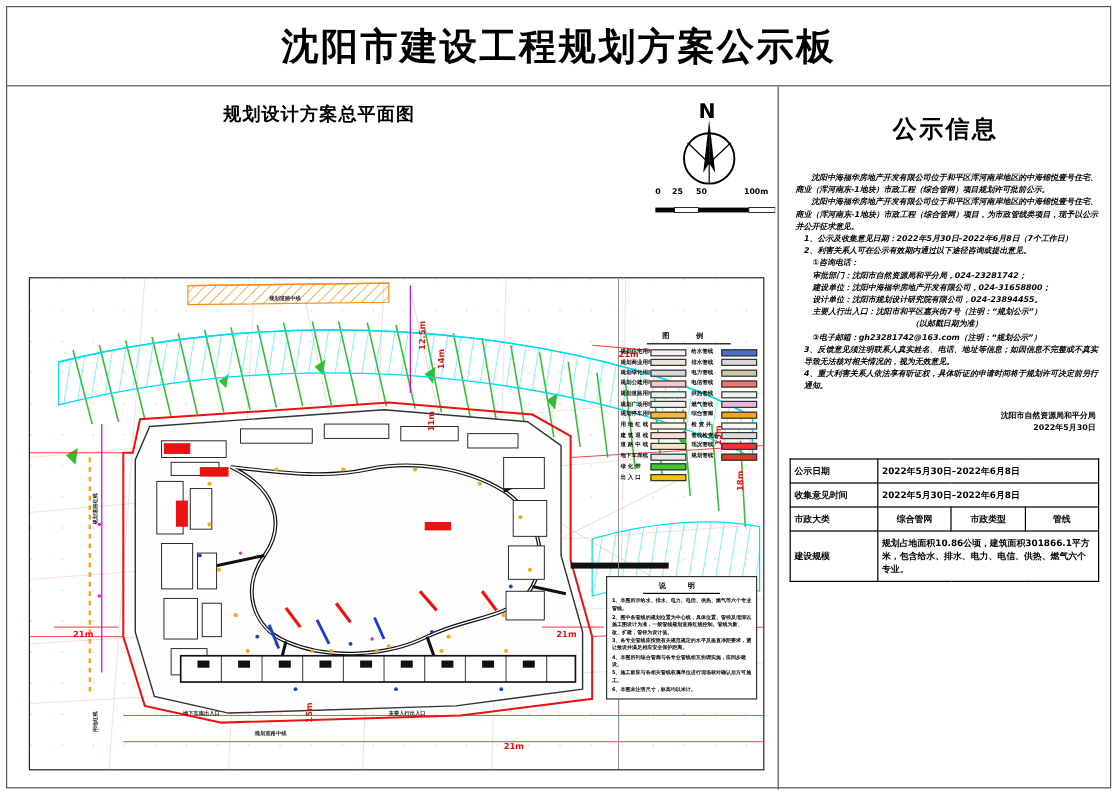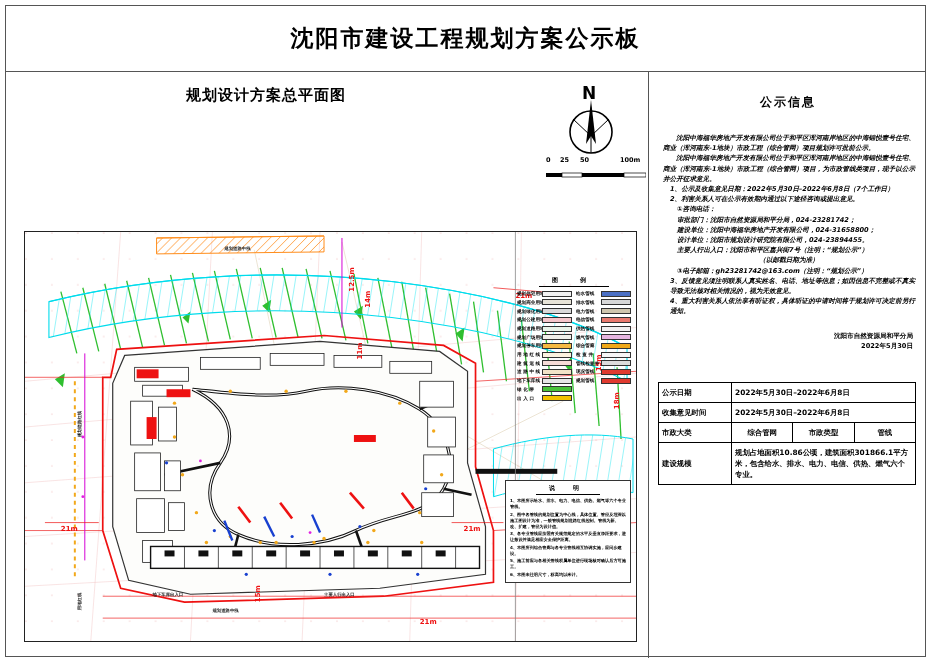--- a/index.html
+++ b/index.html
@@ -6,21 +6,21 @@
   body{width:933px;height:664px;overflow:hidden;
        font-family:"DejaVu Sans","Liberation Sans",sans-serif;color:#000;}
 
   .board{position:absolute;left:5px;top:5px;width:921px;height:652px;
          border:1.5px solid #555;box-sizing:border-box;background:#fff;}
 
   
   .title-bar{position:absolute;left:0;top:0;width:100%;height:66px;
              border-bottom:1.5px solid #555;box-sizing:border-box;
              display:flex;align-items:center;justify-content:center;}
-  .title-bar .title{font-size:23px;font-weight:bold;letter-spacing:2px;
+  .title-bar .title{font-size:31px;font-weight:bold;letter-spacing:2px;
                     white-space:nowrap;}
 
   
   .left-col{position:absolute;left:0;top:66px;width:643px;height:586px;
             box-sizing:border-box;border-right:1.5px solid #555;}
   .right-col{position:absolute;left:643px;top:66px;width:278px;height:586px;
              box-sizing:border-box;}
 
   
   .plan-title{position:absolute;left:0;top:14px;width:520px;text-align:center;
@@ -55,21 +55,21 @@
   .notes-box{position:absolute;right:5px;top:248px;width:126px;
              border:0.8px solid #333;background:#fff;padding:3px 4px;
              box-sizing:border-box;}
   .notes-head{text-align:center;font-size:6px;font-weight:bold;
               letter-spacing:8px;border-bottom:1px solid #000;
               margin:0 26px 3px 26px;padding-bottom:1px;}
   .notes-box p{margin:0 0 1.5px 0;font-size:4.2px;line-height:6px;
                font-weight:bold;word-break:break-all;}
 
   
-  .notice-title{text-align:center;font-size:12px;font-weight:bold;
+  .notice-title{text-align:center;font-size:20px;font-weight:bold;
                 letter-spacing:2px;margin-top:22px;}
   .notice-body{margin:22px 12px 0 14px;}
   .notice-body p{margin:0;font-size:6.6px;line-height:10.2px;font-weight:bold;
                  text-align:justify;word-break:break-all;font-style:italic;}
   .ind2{text-indent:13px;}
   .ind-num{padding-left:7px;}
   .ind-sub{padding-left:14px;}
   .center-line{text-align:center !important;}
   .sign{margin:14px 14px 0 0;text-align:right;}
   .sign p{margin:0;font-size:6.6px;line-height:10px;font-weight:bold;}

